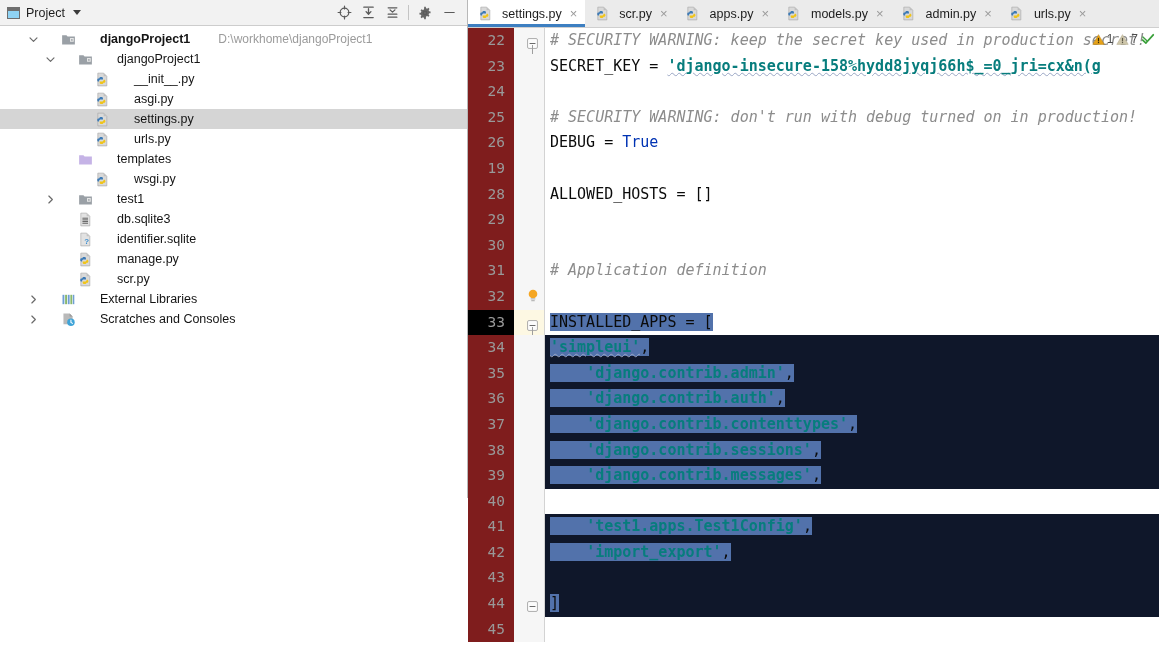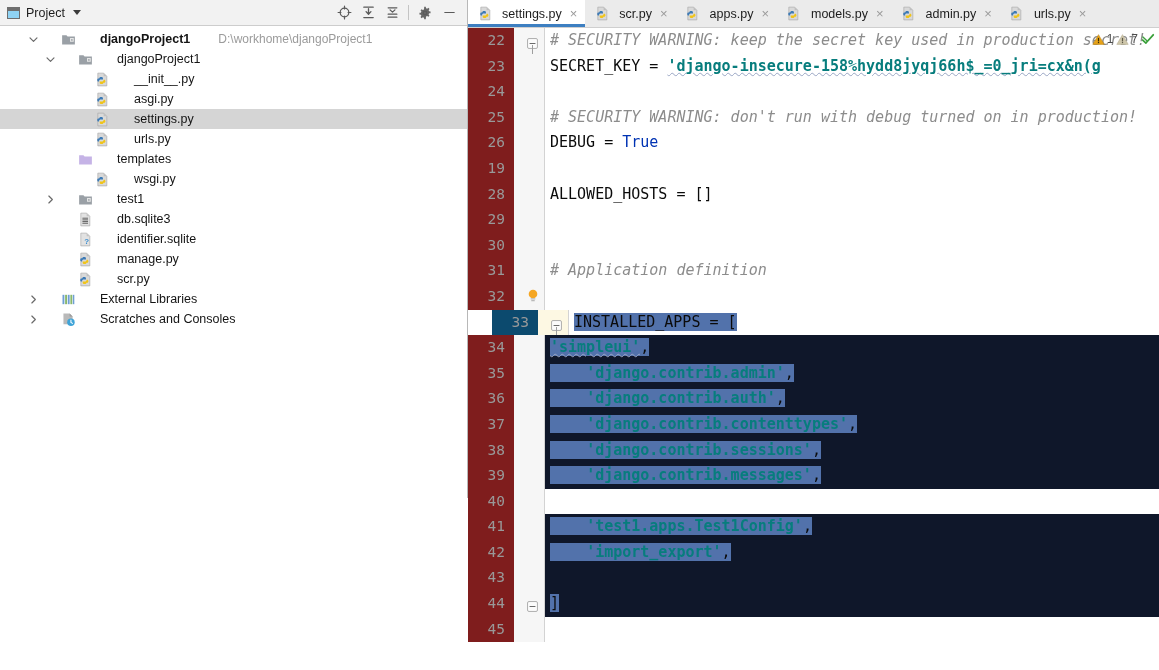--- a/index.html
+++ b/index.html
@@ -174,21 +174,21 @@
     text-align: right;
     padding-right: 9px;
     color: #999999;
     font-size: 14.5px;
     font-family: "DejaVu Sans Mono", "Liberation Mono", monospace;
     line-height: 25.6px;
     height: 25.6px;
     background: #7f1d1d;
     user-select: none;
   }
-  .code-row.current .gutter-num { background: #0c4a6e; margin-left: 24px; }
+  .code-row.current .gutter-num { background: #000000; }
   .gutter-icons {
     width: 31px;
     flex: 0 0 31px;
     height: 25.6px;
     background: #f6f6f6;
     position: relative;
     border-right: 1px solid #d3d3d3;
   }
   .code-row.current .gutter-icons { background: #fdf8e3; }
   .code-text {

